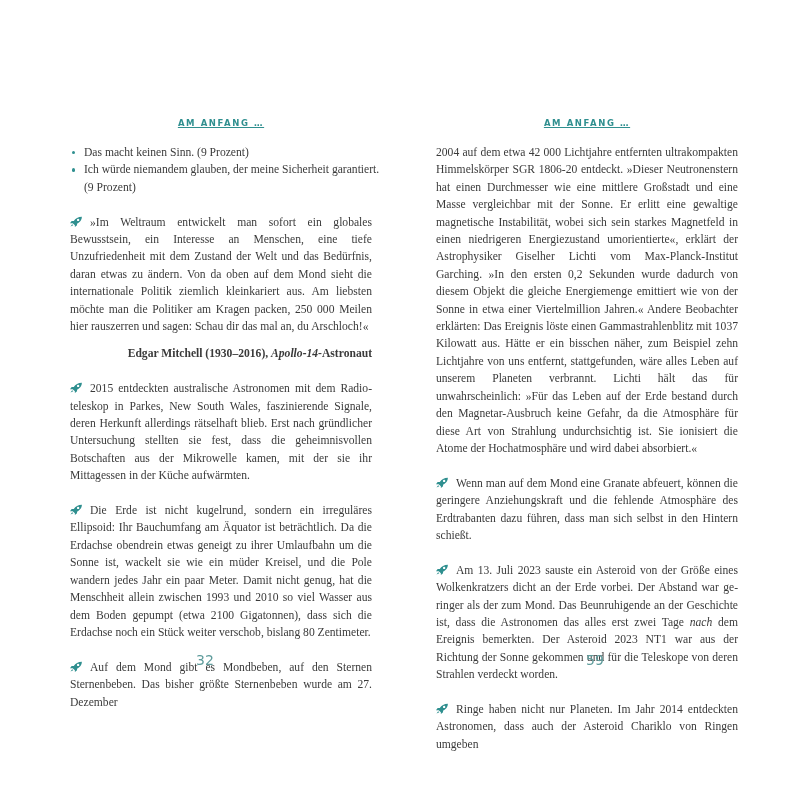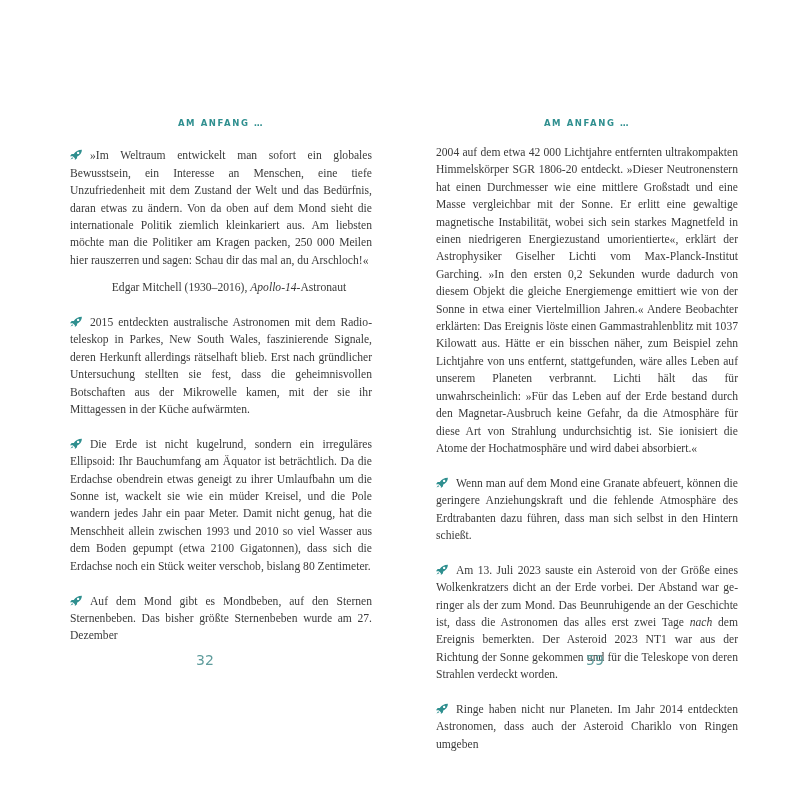--- a/index.html
+++ b/index.html
@@ -11,39 +11,39 @@
   }
   .page {
     position: absolute; top: 118px; width: 322px;
   }
   .page.left { left: 60px; }
   .page.right { left: 426px; }
   .running-head {
     text-align: center;
     font-family: "DejaVu Sans", "Liberation Sans", sans-serif;
     font-weight: bold; font-size: 8.5px; letter-spacing: 1.6px;
-    color: #2f8f8f; margin-bottom: 14px; height: 12px;
+    color: #2f8f8f; margin-bottom: 14px; height: 12px; text-decoration: underline;
   }
   .body-text {
     font-size: 11.6px; line-height: 17.4px; text-align: justify;
     hyphens: manual;
   }
   .body-text p { margin: 10px; }
   .entry { margin-bottom: 17.4px; }
   .bullets { list-style: none; margin: 0 0 17.4px 0; padding: 0 0 0 14px; }
   .bullets li { position: relative; padding-left: 10px; text-align: left; }
   .bullets li::before {
     content: ""; position: absolute; left: -2px; top: 7px;
     width: 3.4px; height: 3.4px; border-radius: 50%; background: #2f8f8f;
   }
   .rocket {
     display: inline-block; width: 13px; height: 11px; vertical-align: -1px;
     margin-right: 7px;
   }
-  .attribution { padding-left: 16px; text-align: center; }
+  .attribution { padding-left: 16px; text-align: right; font-weight: bold; }
   .page-number {
     position: absolute; top: 652px; width: 40px; text-align: center;
     font-family: "DejaVu Sans", "Liberation Sans", sans-serif;
     font-size: 14px; color: #5f9c9c;
   }
   .pn-left { left: 185px; }
   .pn-right { left: 575px; }
   em { font-style: italic; }
 </style>
 </head>
@@ -56,20 +56,22 @@
       <circle cx="15" cy="7" r="2.2" fill="#ffffff"></circle>
       <path d="M4 15 L1 19 L6 17 Z" fill="#2f8f8f"></path>
     </symbol>
   </defs>
 </svg>
 
 <div class="page left">
   <div class="running-head">AM ANFANG …</div>
   <div class="body-text">
     <ul class="bullets">
+      <li>Das macht keinen Sinn. (9 Prozent)</li>
+      <li>Ich würde niemandem glauben, der meine Sicherheit garan­tiert. (9 Prozent)</li>
     </ul>
     <div class="entry">
       <p>
         <svg class="rocket">
             <use href="#rocket"></use>
           </svg><span>»Im Weltraum entwickelt man sofort ein globales Bewusstsein, ein Interesse an Menschen, eine tiefe Unzufriedenheit mit dem Zu­stand der Welt und das Bedürfnis, daran etwas zu ändern. Von da oben auf dem Mond sieht die internationale Politik ziemlich klein­kariert aus. Am liebsten möchte man die Politiker am Kragen pa­cken, 250 000 Meilen hier rauszerren und sagen: Schau dir das mal an, du Arschloch!«</span>
       </p>
       <p class="attribution">
         <span>Edgar Mitchell (1930–2016), </span><em>Apollo-14</em><span>-Astronaut</span>
       </p>

